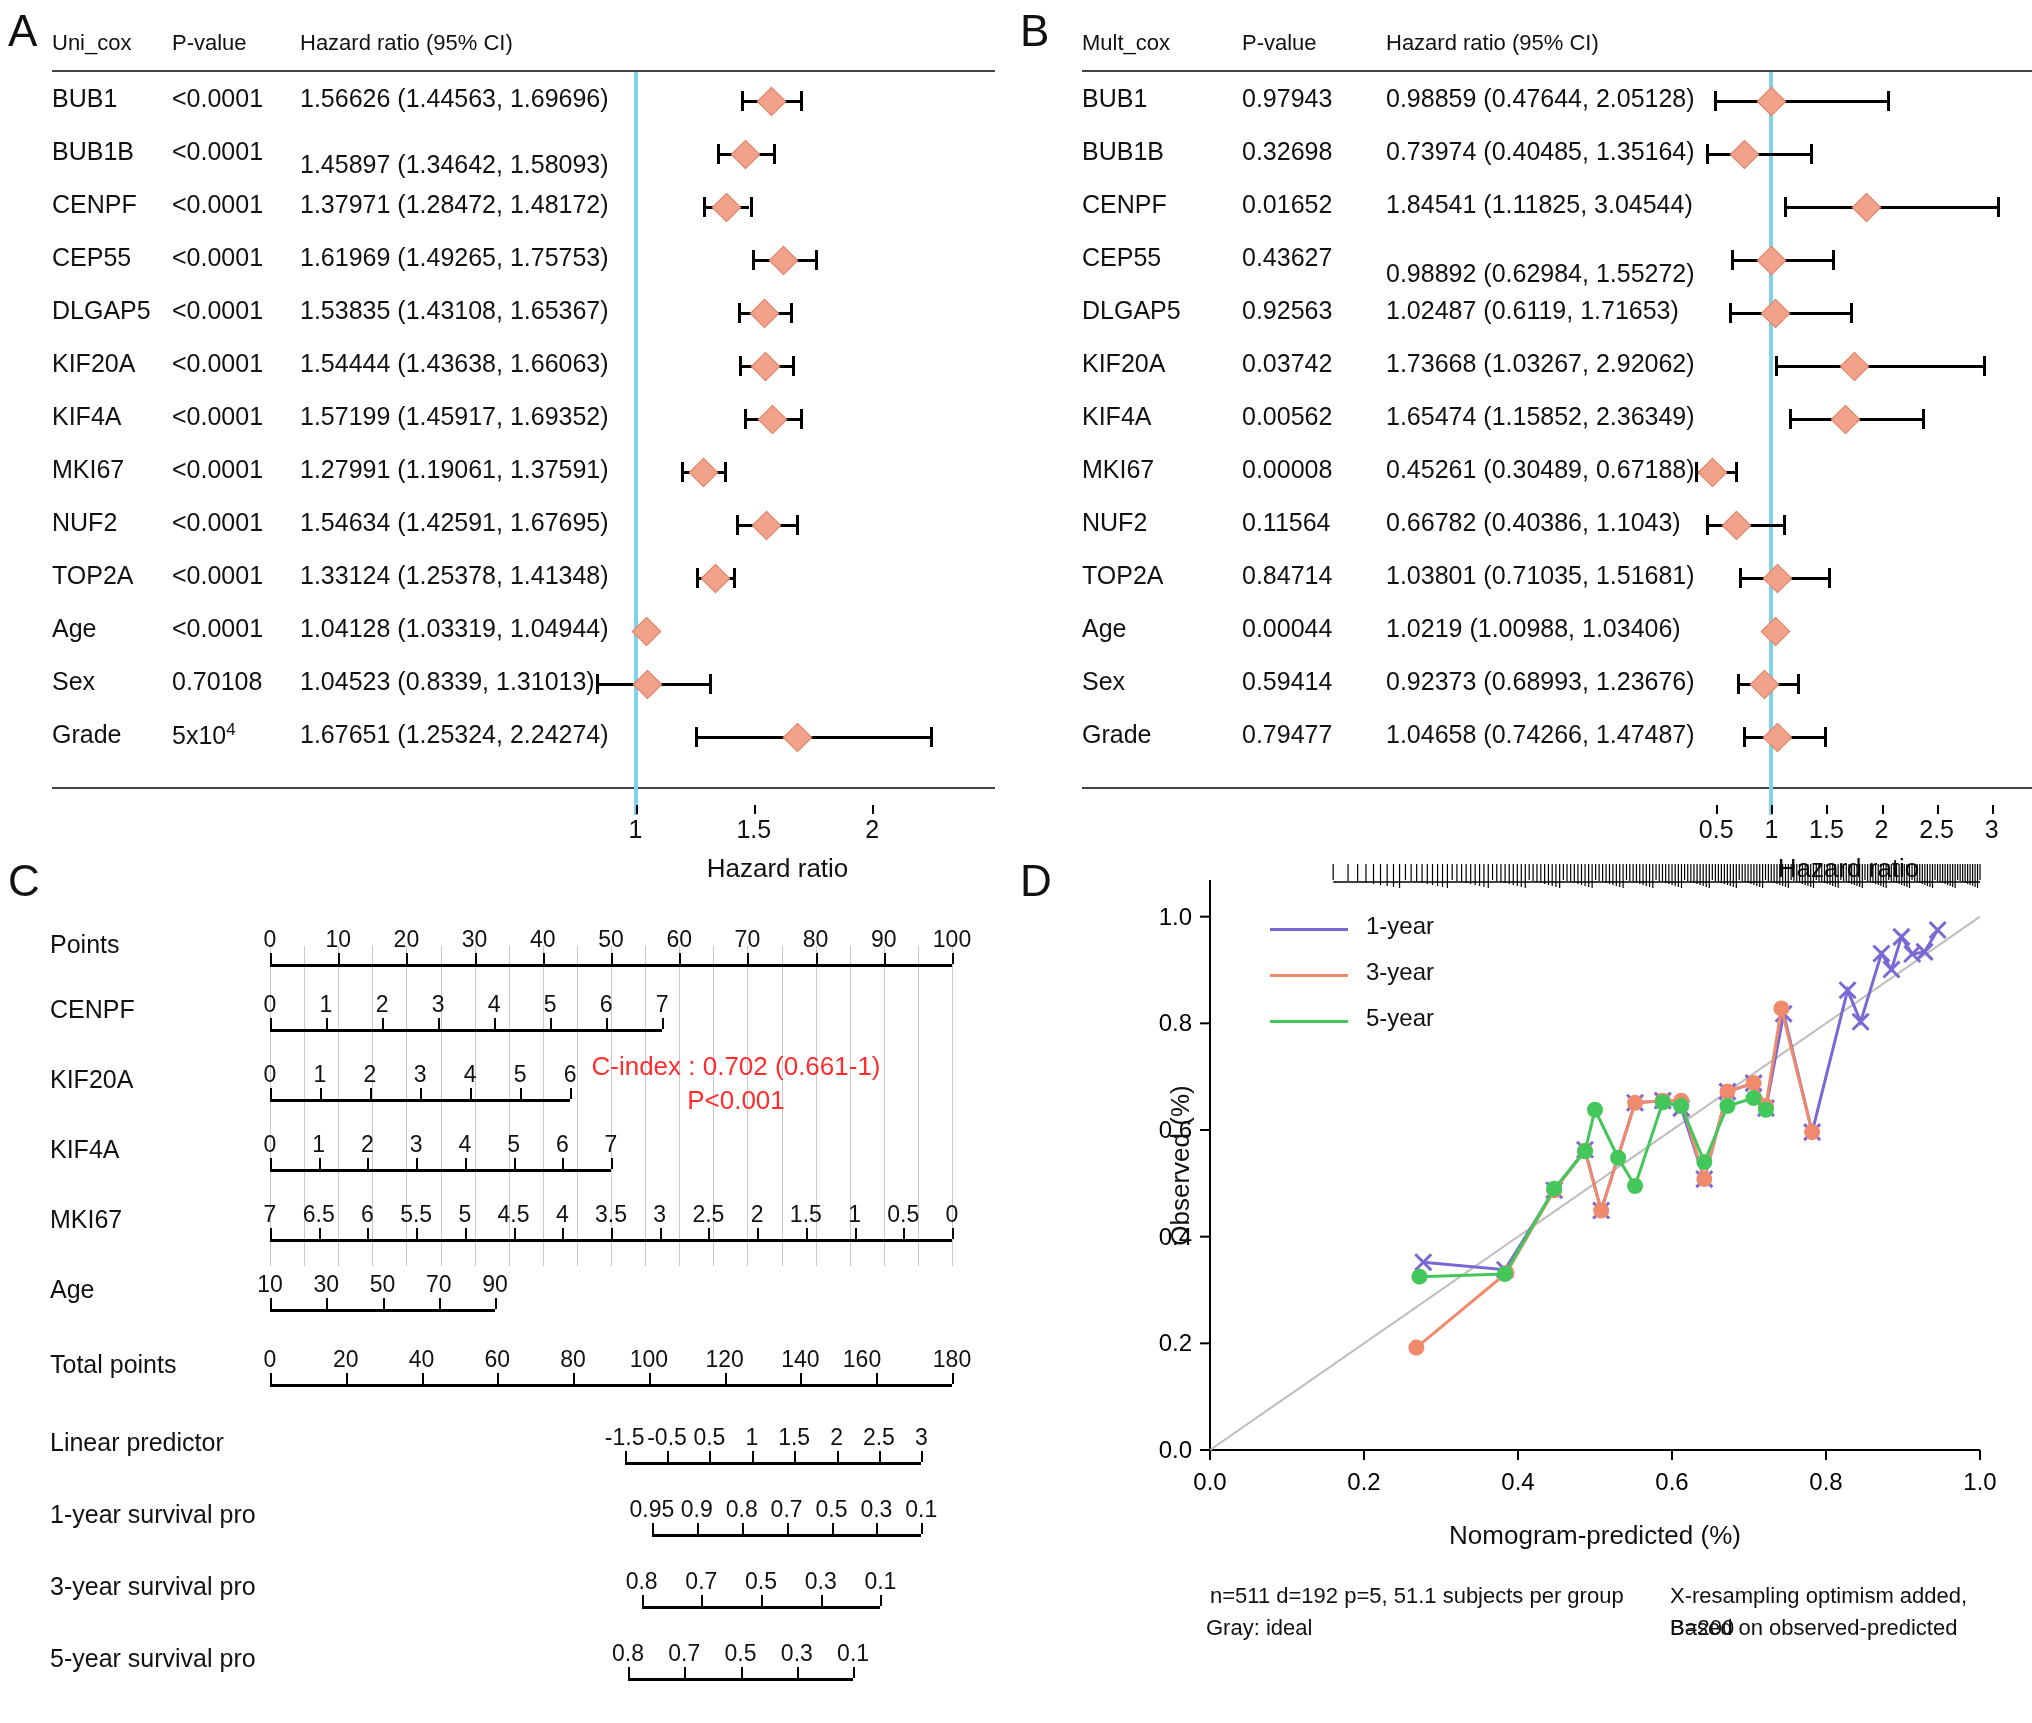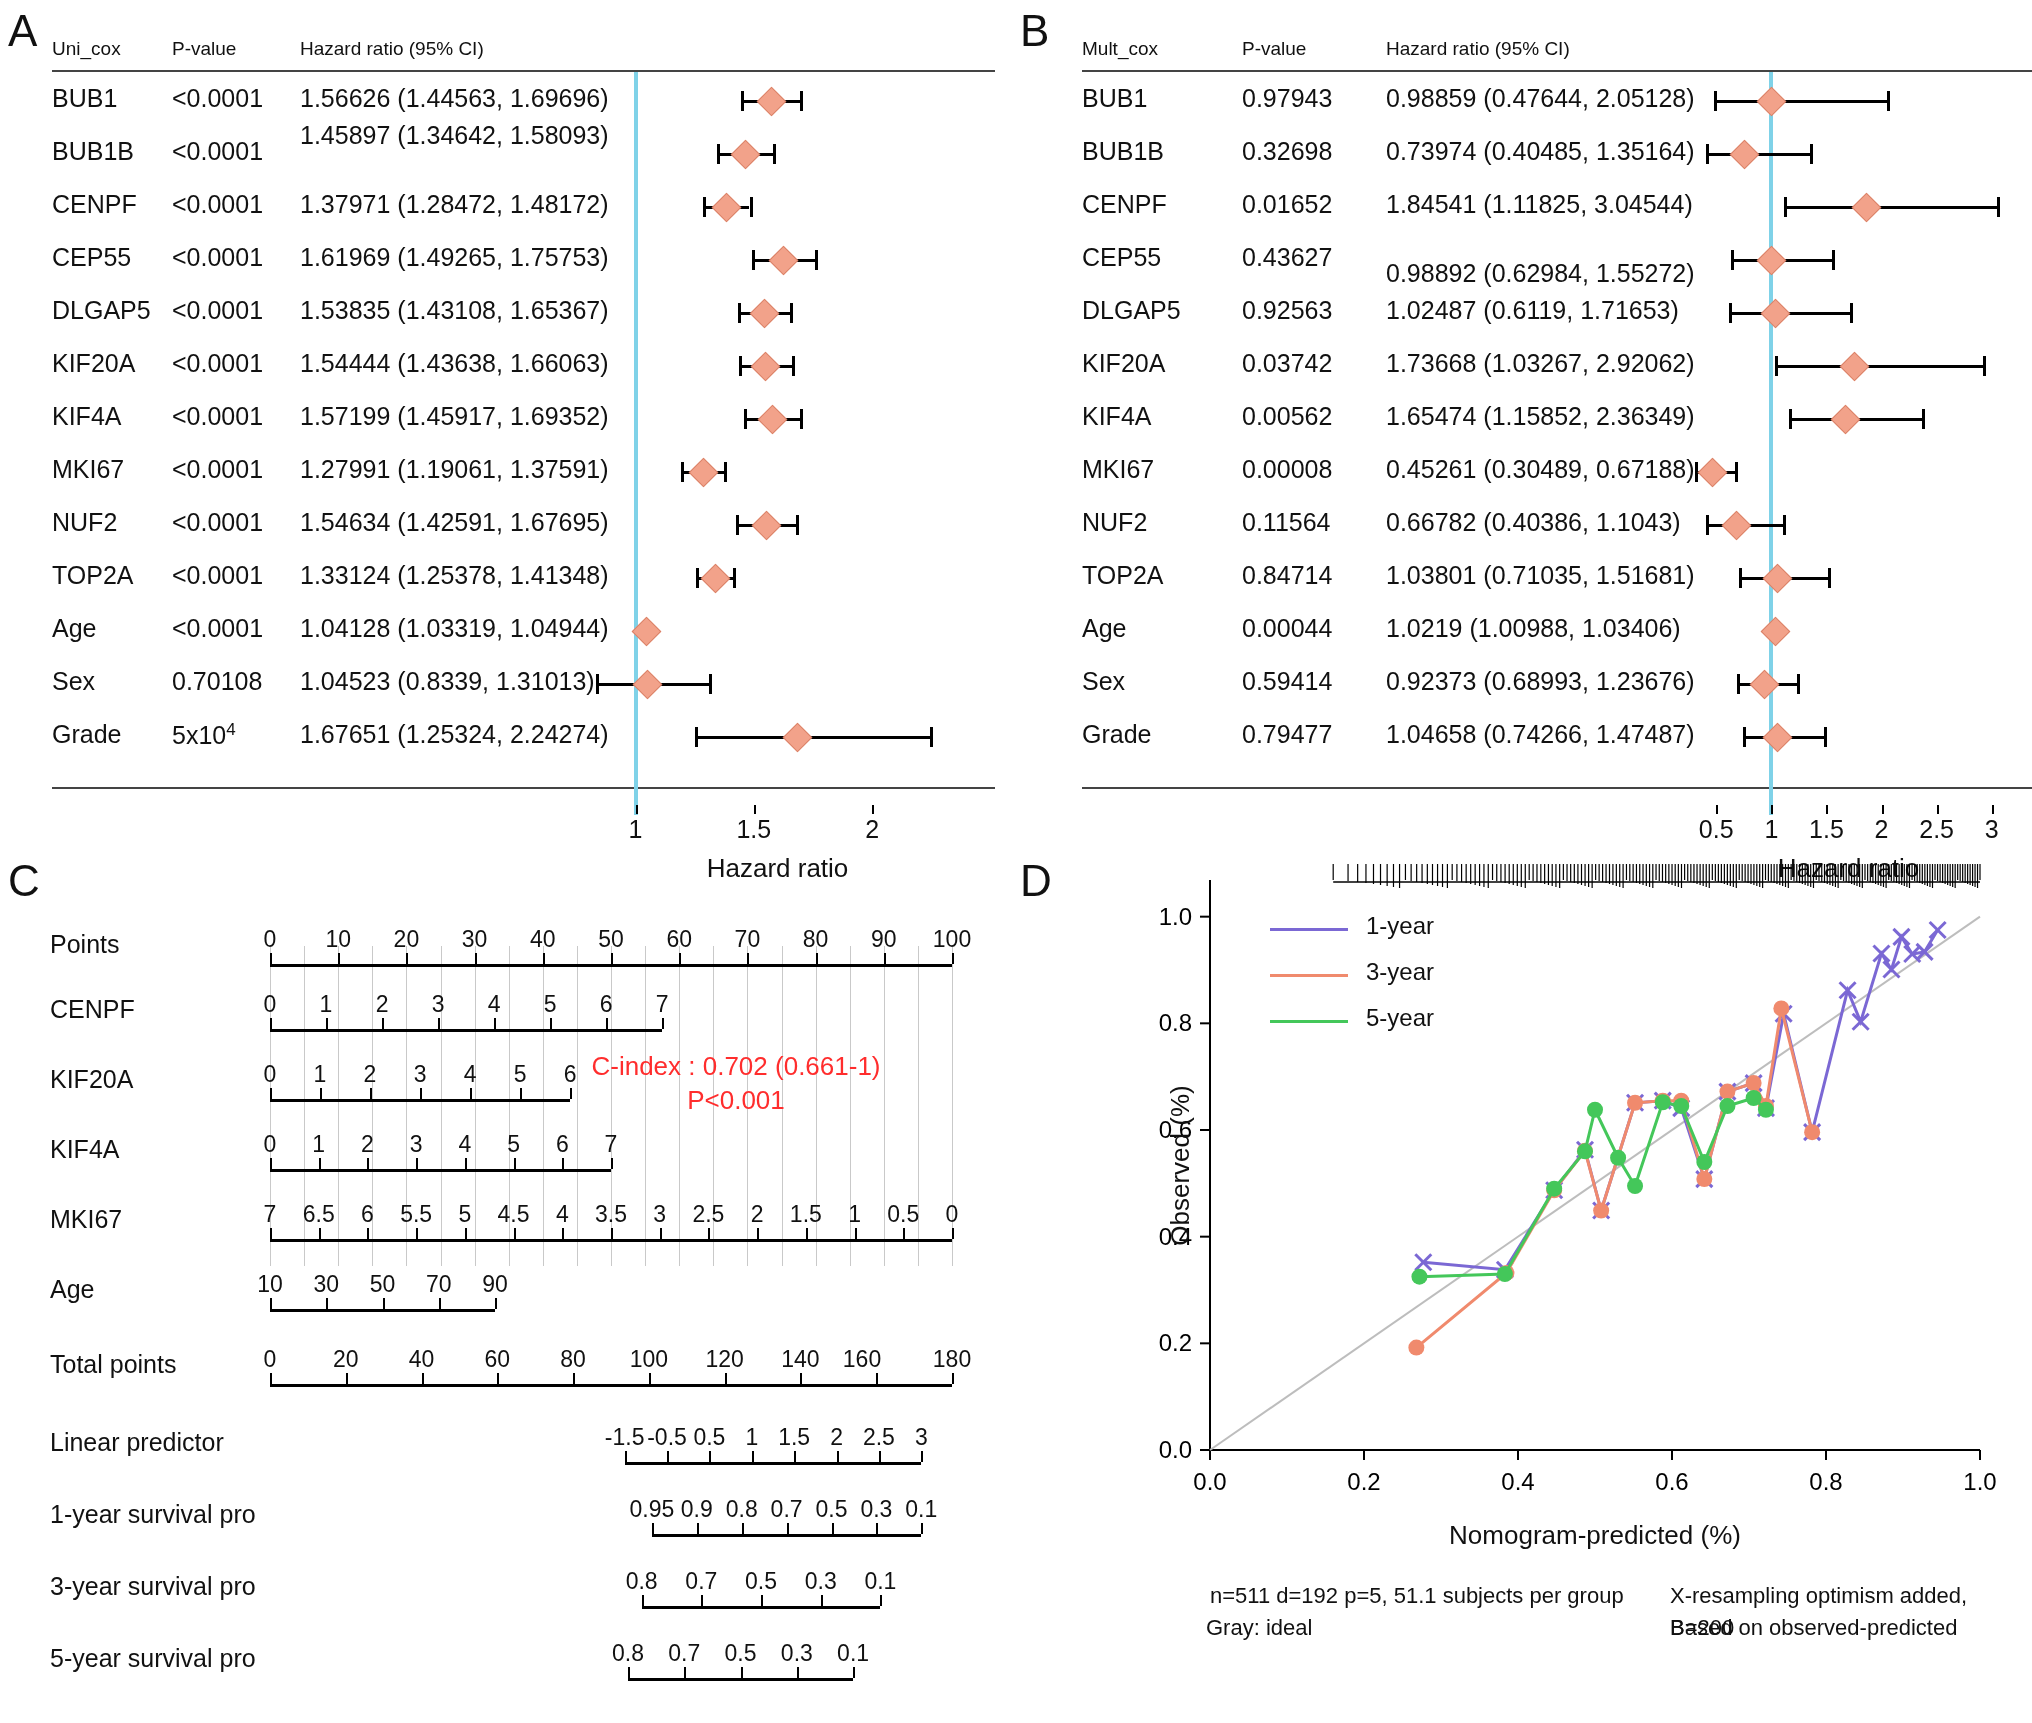--- a/index.html
+++ b/index.html
@@ -1,21 +1,21 @@
 <!DOCTYPE html>
 <html><head>
 <meta charset="utf-8">
 <style>
   html,body{margin:0;padding:0;background:#ffffff;}
   body{width:2032px;height:1723px;font-family:"Liberation Sans",sans-serif;color:#111;position:relative;overflow:hidden;}
   .panel{position:absolute;}
   .panel-letter{font-size:44px;font-weight:400;color:#111;}
   
   .forest{position:absolute;}
-  .fhead{font-size:19px;margin-top:8px;}
+  .fhead{font-size:22px;}
   .frow{font-size:25px;}
   .hline{position:absolute;background:#444;height:2px;}
   .vline{position:absolute;background:#7fd2e8;width:4px;}
   .ci{position:absolute;height:3px;background:#000;}
   .cap{position:absolute;width:3px;background:#000;}
   .dot{position:absolute;width:19px;height:19px;background:#f2a28a;border:1px solid #d98066;transform:rotate(45deg);}
   .axt{position:absolute;font-size:25px;text-align:center;}
   .tick{position:absolute;width:2px;height:9px;background:#000;}
   .axlabel{position:absolute;font-size:26px;}
   
@@ -46,21 +46,21 @@
       <div class="vline" style="left:633.5px;top:72px;height:743px;"></div>
       <div class="frow" style="position:absolute;left:52px;top:84px;">BUB1</div>
       <div class="frow" style="position:absolute;left:172px;top:84px;">&lt;0.0001</div>
       <div class="frow" style="position:absolute;left:300px;top:84px;">1.56626 (1.44563, 1.69696)</div>
       <div class="ci" style="left:740.9657666666667px;top:100px;width:59.48143333333337px;"></div>
       <div class="cap" style="left:740.9657666666667px;top:91px;height:20px;"></div>
       <div class="cap" style="left:800.4472000000001px;top:91px;height:20px;"></div>
       <div class="dot" style="left:760.5148666666666px;top:91px;"></div>
       <div class="frow" style="position:absolute;left:52px;top:137px;">BUB1B</div>
       <div class="frow" style="position:absolute;left:172px;top:137px;">&lt;0.0001</div>
-      <div class="frow" style="position:absolute;left:300px;top:121px;">1.45897 (1.34642, 1.58093)</div>
+      <div class="frow" style="position:absolute;left:300px;top:150px;">1.45897 (1.34642, 1.58093)</div>
       <div class="ci" style="left:717.4860666666667px;top:153px;width:55.50069999999994px;"></div>
       <div class="cap" style="left:717.4860666666667px;top:144px;height:20px;"></div>
       <div class="cap" style="left:772.9867666666667px;top:144px;height:20px;"></div>
       <div class="dot" style="left:735.1229000000001px;top:144px;"></div>
       <div class="frow" style="position:absolute;left:52px;top:190px;">CENPF</div>
       <div class="frow" style="position:absolute;left:172px;top:190px;">&lt;0.0001</div>
       <div class="frow" style="position:absolute;left:300px;top:190px;">1.37971 (1.28472, 1.48172)</div>
       <div class="ci" style="left:702.8837333333333px;top:206px;width:46.623333333333335px;"></div>
       <div class="cap" style="left:702.8837333333333px;top:197px;height:20px;"></div>
       <div class="cap" style="left:749.5070666666667px;top:197px;height:20px;"></div>

